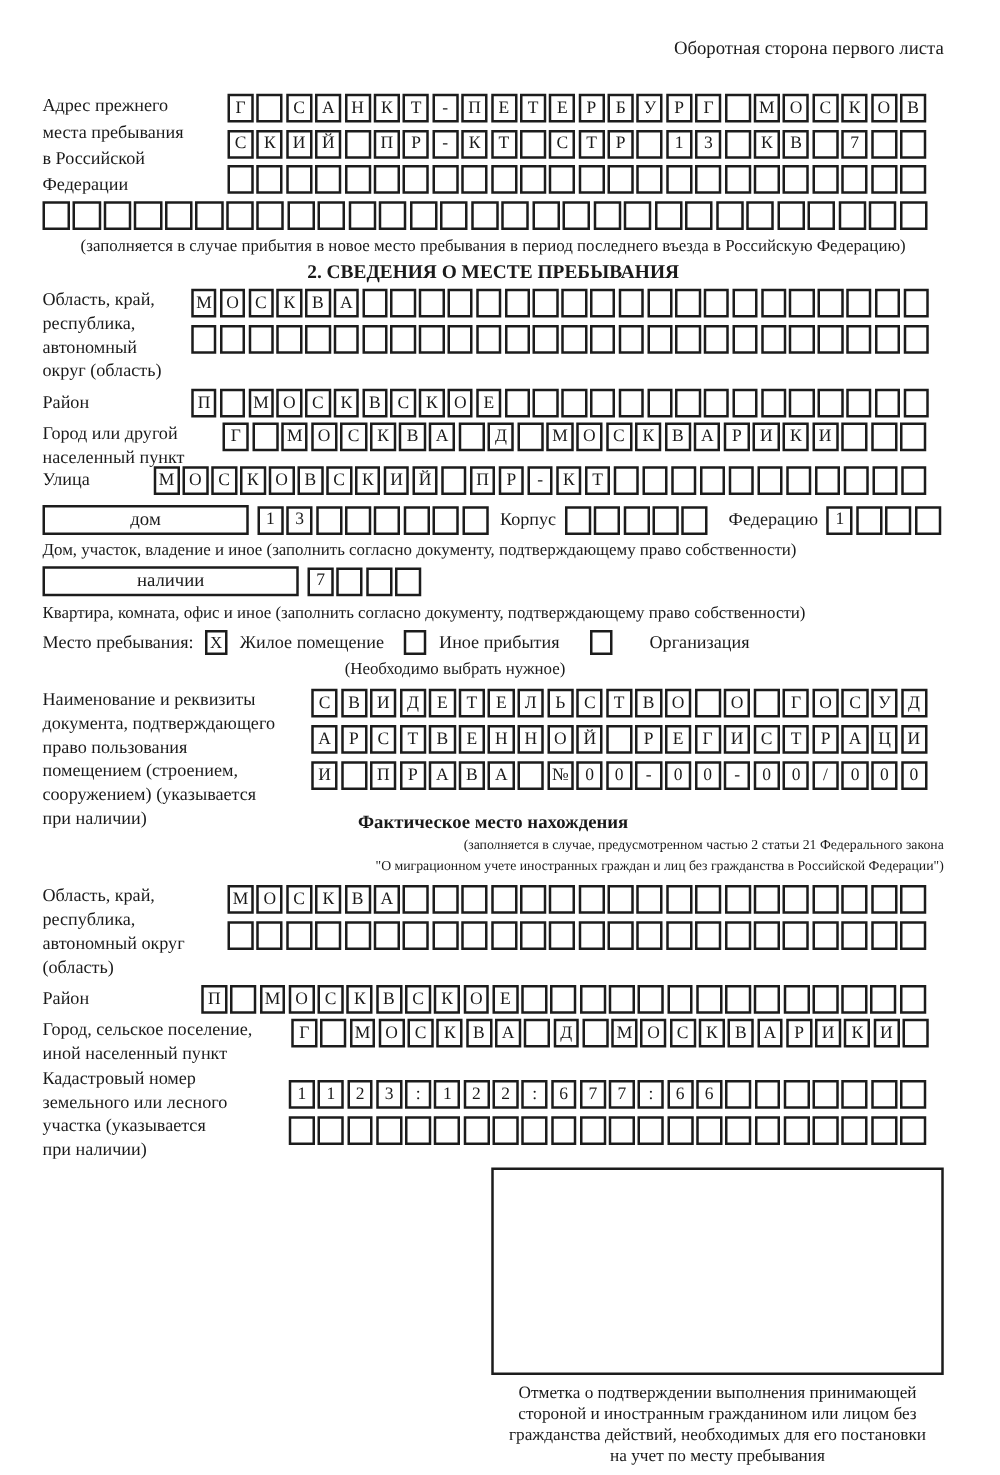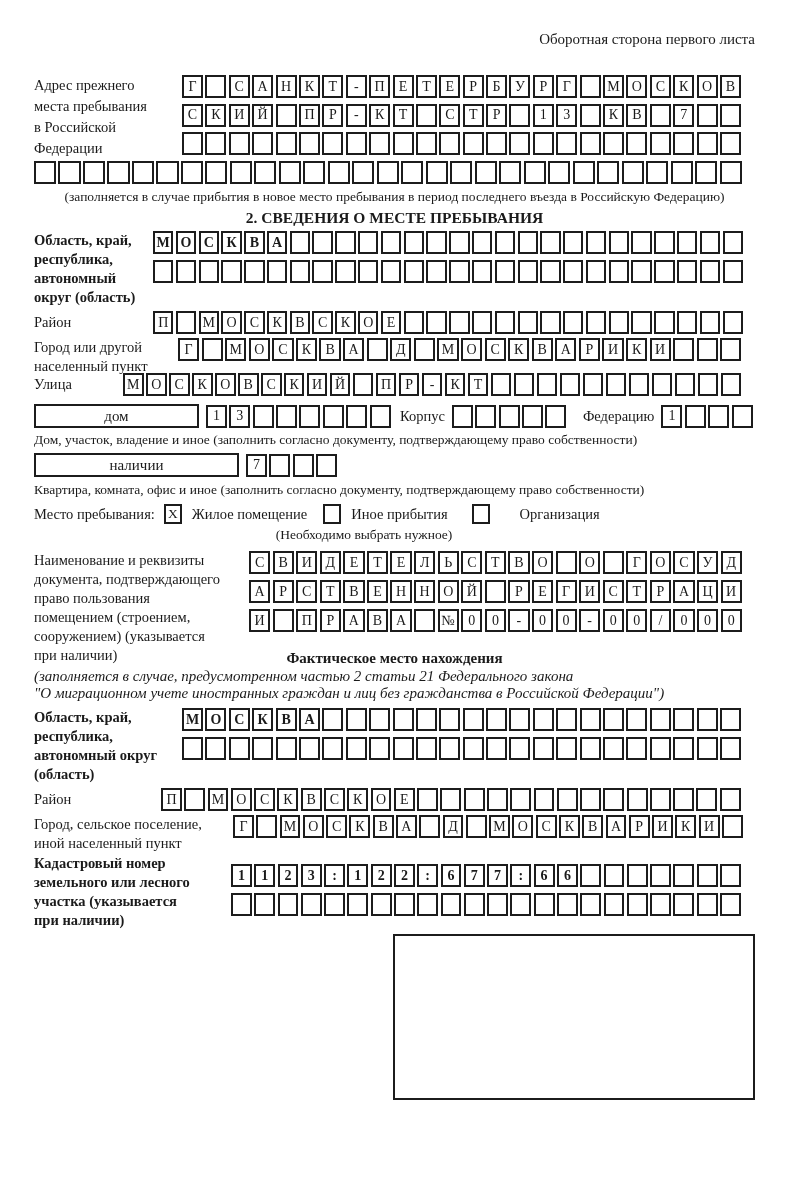--- a/index.html
+++ b/index.html
@@ -13,30 +13,30 @@
   .w148{width:148px;} .w119{width:119px;} .w144{width:144px;} .w89{width:89px;}
   .w215{width:215px;} .w127{width:127px;} .w199{width:199px;} .w197{width:197px;}
   .rows{display:flex;flex-direction:column;}
   .rows .cells + .cells{margin-top:5.5px;}
   .cells{display:flex;flex-wrap:nowrap;}
   .cell{box-sizing:border-box;flex:0 0 auto;width:var(--cw,21px);height:23px;
         border:2px solid #1c1c1c;margin-right:2.4px;display:flex;align-items:center;
         justify-content:center;font-size:14px;line-height:1;background:#fff;}
   .center-note{text-align:center;font-size:13.5px;line-height:17px;margin-top:4px;}
   .sec-title{text-align:center;font-weight:bold;font-size:15.5px;line-height:20px;margin-top:3px;}
-  .hfix76{height:76px;overflow:visible;font-weight:bold;} .hfix29{height:29px;overflow:visible;}
+  .hfix76{height:76px;overflow:visible;} .hfix29{height:29px;overflow:visible;}
   .hfix81{height:81px;overflow:visible;}
   .wide-box{box-sizing:border-box;height:24px;border:2px solid #1c1c1c;display:flex;
             align-items:center;justify-content:center;font-size:15px;}
   .inline-label{font-size:14.5px;line-height:24px;margin:0 7px;}
   .stay-row{display:flex;align-items:center;font-size:14.5px;}
   .checkbox{box-sizing:border-box;width:18px;height:20px;border:2px solid #1c1c1c;
             display:flex;align-items:center;justify-content:center;font-size:13.5px;}
   .stay-note{font-size:13.5px;line-height:17px;margin:2px 0 0 160px;width:340px;text-align:center;}
-  .subtitle{text-align:left;font-size:15px;line-height:17px;font-style:italic;}
+  .subtitle{text-align:right;font-size:11px;line-height:17px;}
   .stamp-wrap{margin-left:359px;width:362px;}
   .stamp-box{box-sizing:border-box;width:362px;height:166px;border:2px solid #1c1c1c;}
   .stamp-caption{margin-top:5px;text-align:center;font-size:13.8px;line-height:17px;}
 </style>
 </head>
 <body>
 
 <div class="page">
 
   <div class="page-title">Оборотная сторона первого листа</div>
@@ -612,15 +612,16 @@
           <span class="cell"></span>
           <span class="cell"></span>
           <span class="cell"></span>
           <span class="cell"></span>
         </div>
     </div>
   </div>
 
   <div class="stamp-wrap" style="margin-top:4px;">
     <div class="stamp-box"></div>
+    <div class="stamp-caption">Отметка о подтверждении выполнения принимающей<br>стороной и иностранным гражданином или лицом без<br>гражданства действий, необходимых для его постановки<br>на учет по месту пребывания</div>
   </div>
 
 </div>
 
 </body></html>

